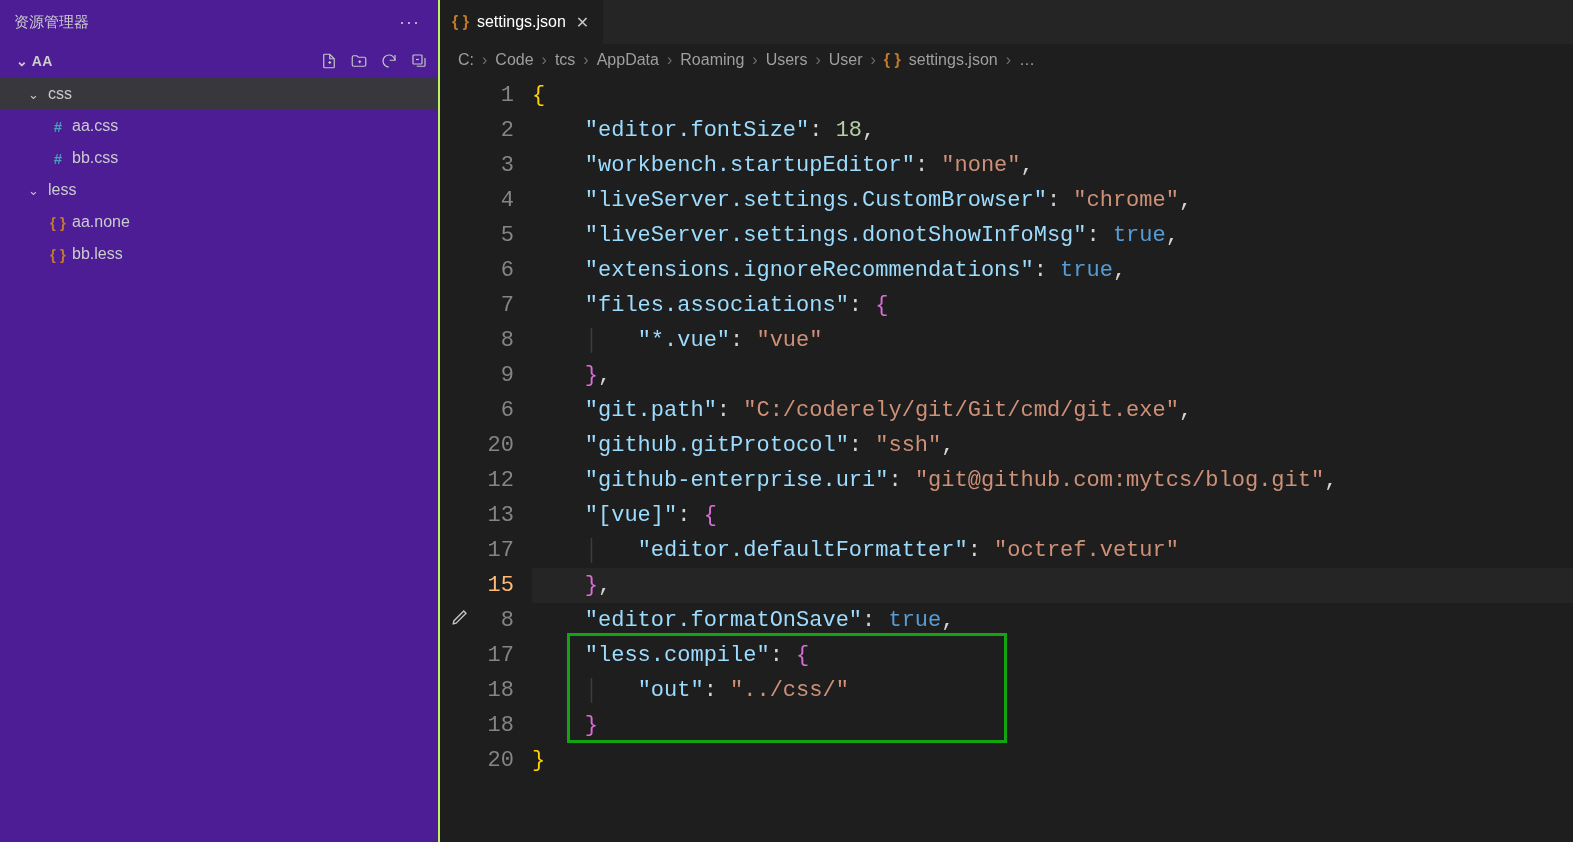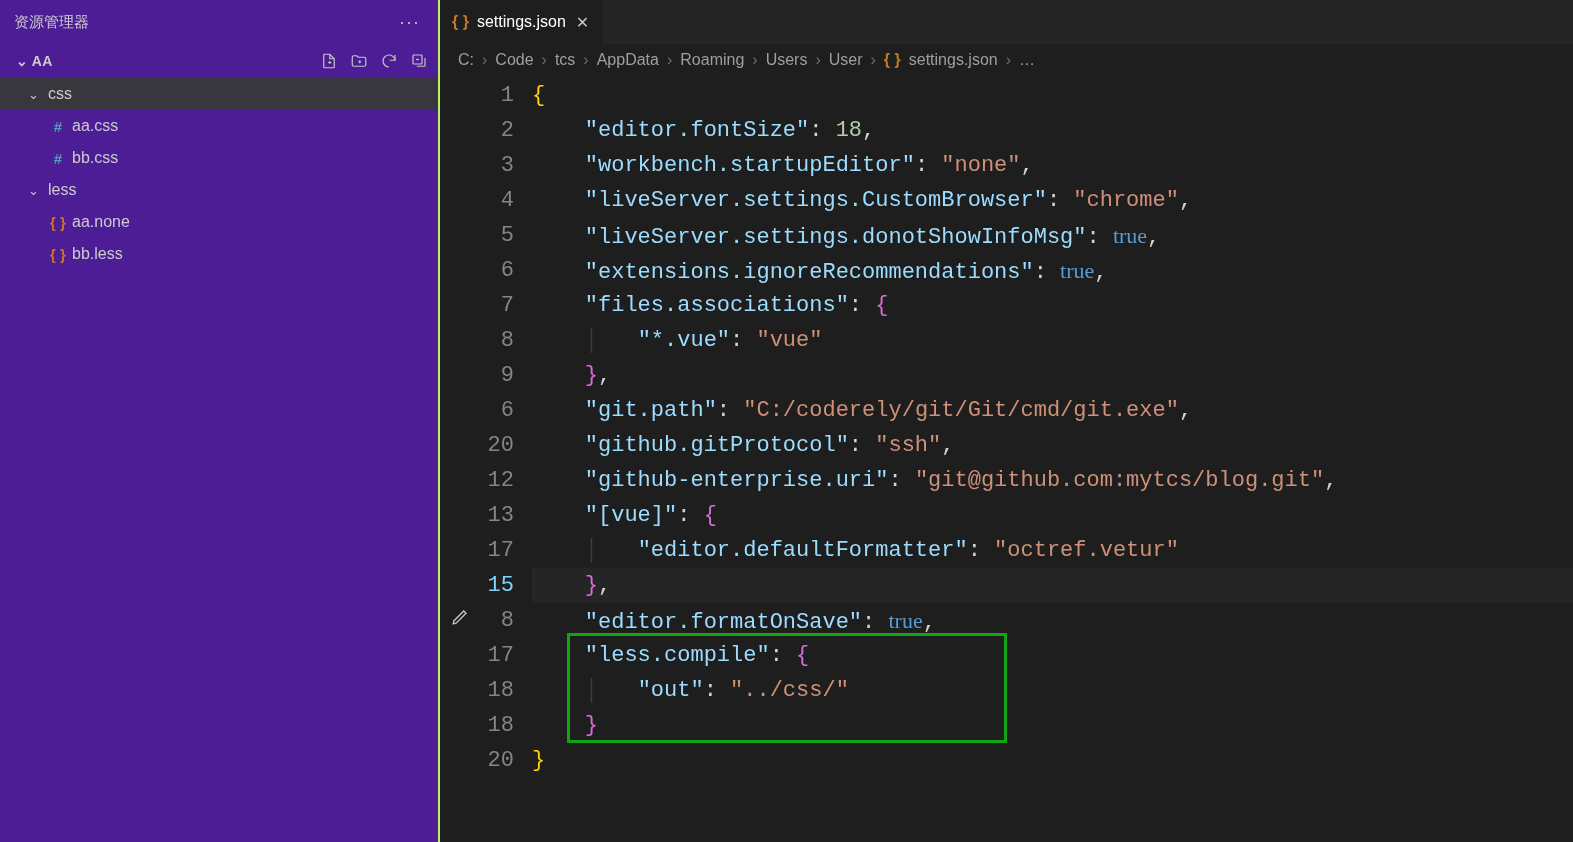--- a/index.html
+++ b/index.html
@@ -123,38 +123,38 @@
   }
   .gutter-icons {
     width: 40px;
   }
   .gutter-numbers {
     width: 52px;
     text-align: right;
     color: #858585;
     padding-right: 18px;
   }
-  .gutter-numbers .ln.active, .gutter-numbers .ln:hover { color: #7dd3fc; }
+  .gutter-numbers .ln.active, .gutter-numbers .ln:hover { color: #fdba74; }
   .code {
     flex: 1;
     color: #d4d4d4;
     position: relative;
   }
   .code .line { white-space: pre; height: 35px; position: relative; }
   .code .line.highlight { background: rgba(255,255,255,0.03); }
   .gutter-icons .grow { height: 35px; display:flex; align-items:center; justify-content:center;}
   .pencil { color: #c5c5c5; }
 
   
   .tk-brace-y { color: #ffd300; }
   .tk-brace-m { color: #d86fd8; }
   .tk-prop    { color: #9cdcfe; }
   .tk-str     { color: #ce9178; }
   .tk-num     { color: #b5cea8; }
-  .tk-true    { color: #569cd6; font-family: Liberation Serif, serif; }
+  .tk-true    { color: #569cd6; }
   .tk-punc    { color: #d4d4d4; }
   .tk-guide   { color: #3c3c3c; }
 
   .greenbox {
     position: absolute;
     border: 3px solid #11a611;
     pointer-events: none;
   }
 </style>
 </head>

